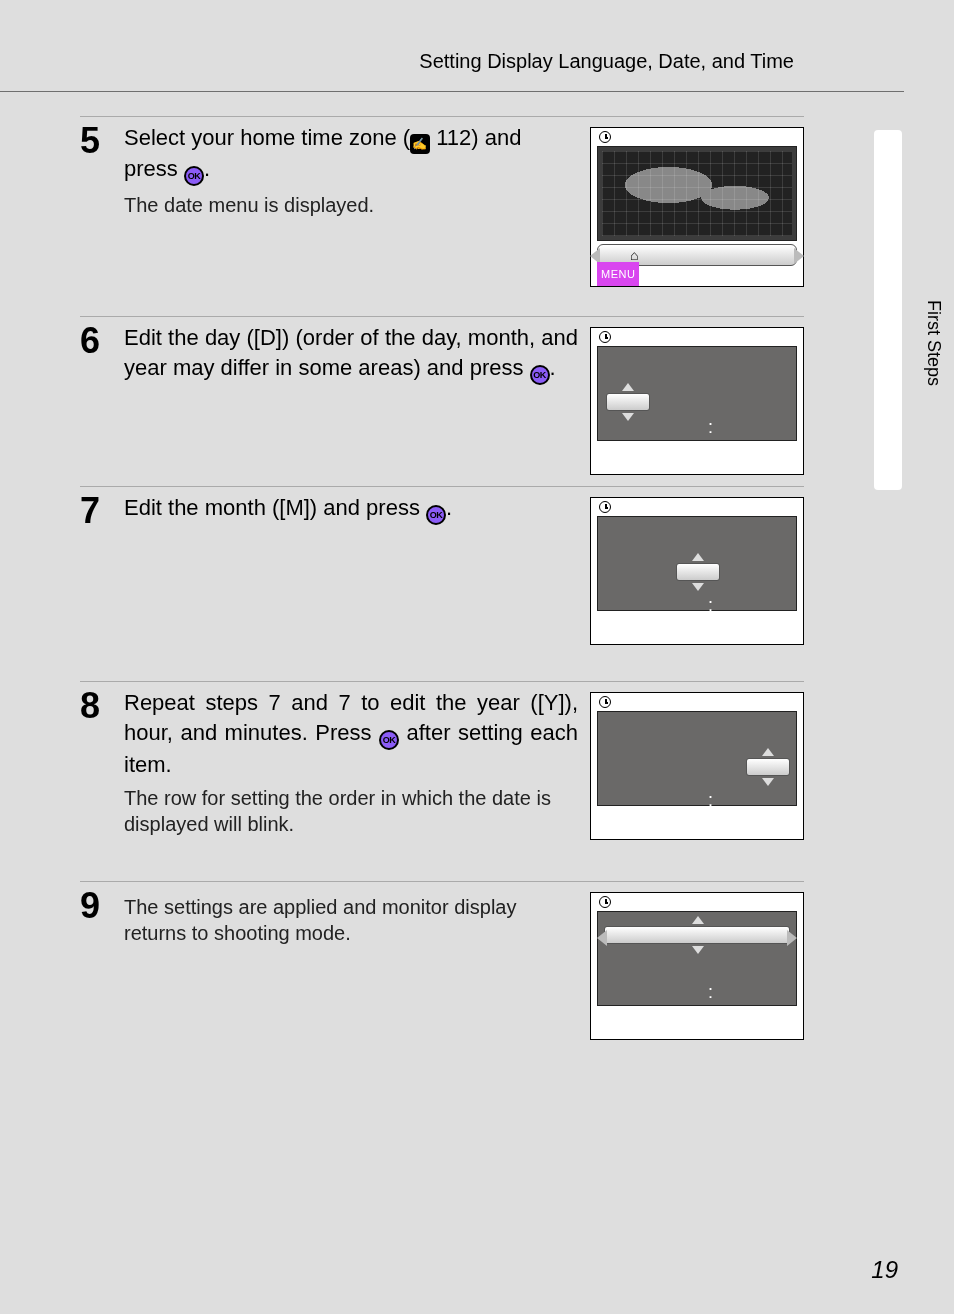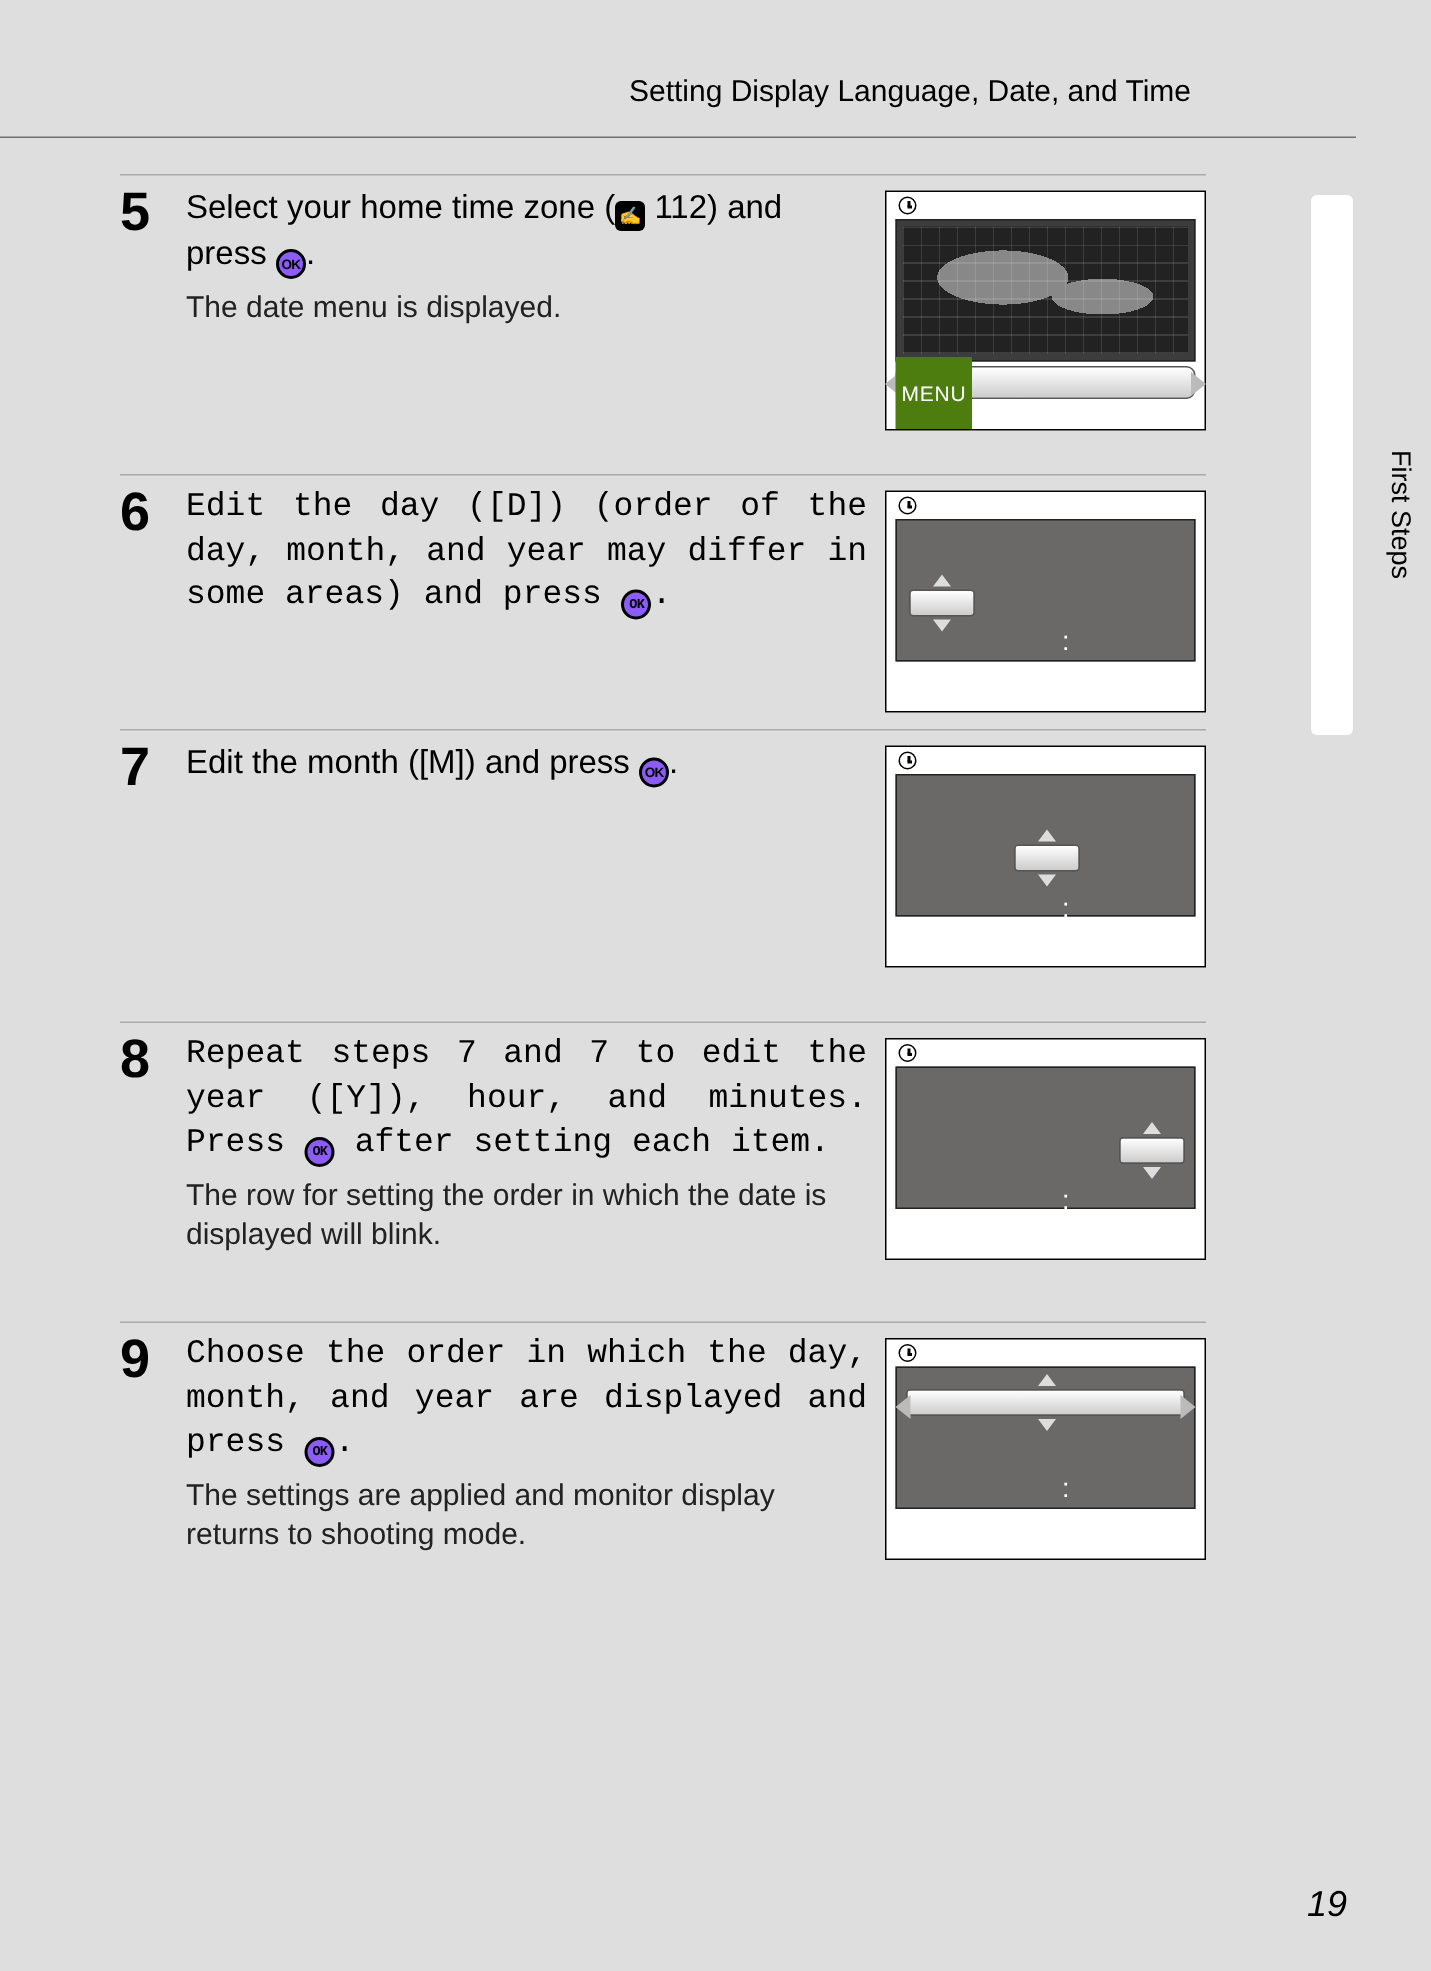--- a/index.html
+++ b/index.html
@@ -67,21 +67,21 @@
     padding-top: 0;
   }
   .body {
     flex: 1;
     padding-right: 12px;
   }
   .head {
     font-size: 22px;
     line-height: 1.35;
   }
-  .head.full-justify { text-align: justify; font-family: Liberation Mono, monospace; }
+  .head.full-justify { text-align: justify; }
   .sub {
     font-size: 20px;
     color: #222;
     margin-top: 6px;
     line-height: 1.3;
   }
   .ok-icon {
     display: inline-flex;
     align-items: center;
     justify-content: center;
@@ -189,24 +189,24 @@
   .home-in-bar {
     position: absolute;
     left: 32px;
     top: 2px;
     font-size: 14px;
   }
   .menu-tag {
     position: absolute;
     bottom: 0;
     left: 6px;
-    background: #4d7c0f;
+    background: #d946ef;
     color: #fff;
-    font-size: 14px;
-    padding: 16px 4px;
+    font-size: 11px;
+    padding: 6px 4px;
     letter-spacing: 0.5px;
   }
   
   .selector {
     position: absolute;
     width: 44px;
     height: 18px;
     background: linear-gradient(#fff,#ccc);
     border: 1px solid #555;
     border-radius: 3px;
@@ -327,23 +327,20 @@
           <div class="selector" style="left:148px;top:46px;"></div>
           <span class="tri-down" style="left:170px;top:66px;"></span>
           <span style="position:absolute;left:110px;top:78px;color:#fff;font-size:18px;">:</span>
         </div>
       </div>
     </div>
 
     <div class="step" style="min-height:190px;">
       <div class="num">9</div>
       <div class="body">
-        <div class="head full-justify">
-          <span>Choose the order in which the day, month, and year are displayed and press </span><span class="ok-icon">OK</span><span>.</span>
-        </div>
         <div class="sub">The settings are applied and monitor display returns to shooting mode.</div>
       </div>
       <div class="shot">
         <span class="clock-icon"></span>
         <div class="shot-inner">
           <span class="tri-up" style="left:100px;top:4px;"></span>
           <div class="selector wide" style="top:14px;">
             <span class="arrow-left"></span>
             <span class="arrow-right-tip"></span>
           </div>

